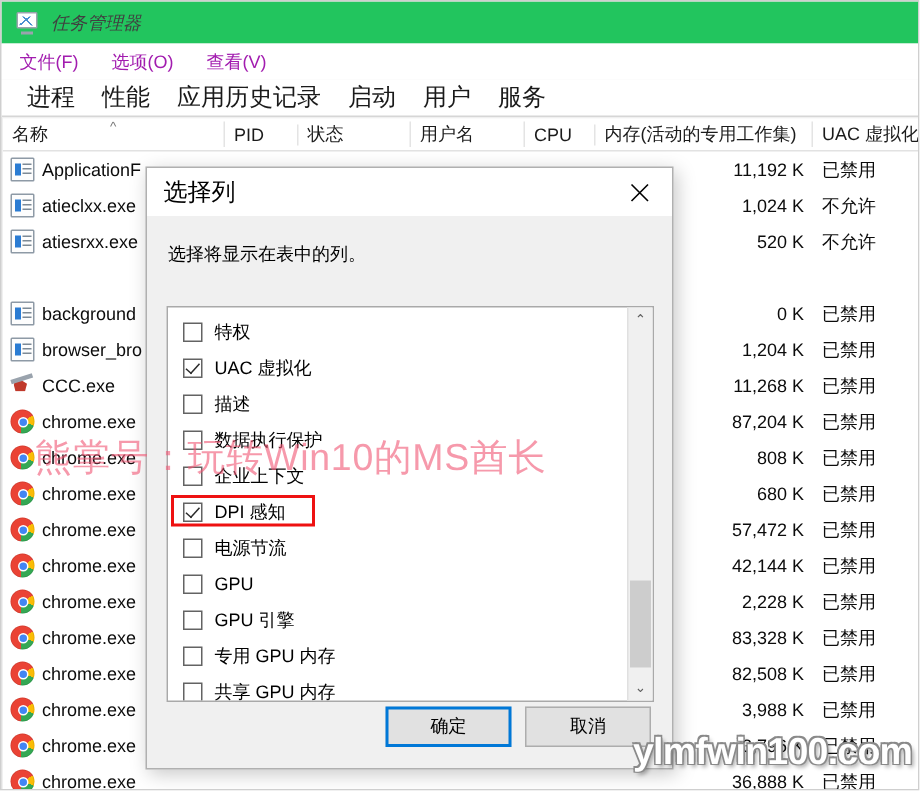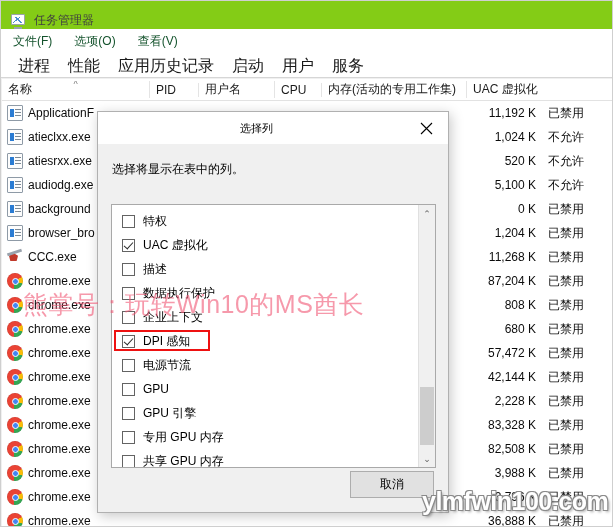--- a/index.html
+++ b/index.html
@@ -25,25 +25,26 @@
     width: 613px; height: 527px;
     background: #f0f0f0;
     border: 1px solid #cfcfcf;
     box-sizing: border-box;
     overflow: hidden;
   }
 
   
   #title-bar {
     height: 28px;
-    background: #84cc16;
-    display: flex;
-    align-items: flex-end;
+    background: #22c55e;
+    display: flex;
+    align-items: center;
     padding-left: 9px;
     box-sizing: border-box;
+    font-style: italic;
   }
   #tm-icon {
     width: 17px; height: 15px;
     margin-right: 7px;
     position: relative;
     flex: none;
   }
   #tm-icon .mon {
     position: absolute;
     left: 1px; top: 0;
@@ -76,21 +77,21 @@
   
   #menu-bar {
     height: 24px;
     display: flex;
     align-items: center;
     padding-left: 8px;
     background: #ffffff;
   }
   .menu-item {
     font-size: 12px;
-    color: #14532d;
+    color: #a21caf;
     padding: 2px 9px 2px 4px;
     margin-right: 9px;
     cursor: default;
     white-space: nowrap;
   }
 
   
   #tab-strip {
     height: 25px;
     position: relative;
@@ -271,24 +272,23 @@
   }
   #dialog-title-bar {
     height: 32px;
     background: #ffffff;
     display: flex;
     align-items: center;
     box-sizing: border-box;
     padding-left: 11px;
   }
   #dialog-title {
-    font-size: 11px;
+    font-size: 16px;
     color: #000000;
     flex: 1;
-    text-align: center;
   }
   #dialog-close {
     width: 44px; height: 31px;
     display: flex;
     align-items: center;
     justify-content: center;
     cursor: default;
   }
   #dialog-close svg { display:block; }
   #dialog-desc {
@@ -458,20 +458,21 @@
     <div class="tab">服务</div>
   </div>
 
   <div id="process-table">
     <div id="header-row">
       <div class="hcell c-name sorted">
         <span>名称</span>
         <span class="sortmark">^</span>
       </div>
       <div class="hcell c-pid">PID</div>
+      <div class="hcell c-sta">状态</div>
       <div class="hcell c-usr">用户名</div>
       <div class="hcell c-cpu">CPU</div>
       <div class="hcell c-mem">内存(活动的专用工作集)</div>
       <div class="hcell c-uac">UAC 虚拟化</div>
     </div>
     <div id="table-body">
         <div class="row">
           <div class="cell name c-name">
             <span class="ricon generic"></span>
             <span>ApplicationF</span>
@@ -501,24 +502,20 @@
             <span>atiesrxx.exe</span>
           </div>
           <div class="cell c-pid num"></div>
           <div class="cell c-sta"></div>
           <div class="cell c-usr"></div>
           <div class="cell c-cpu num"></div>
           <div class="cell c-mem num">520 K</div>
           <div class="cell c-uac">不允许</div>
         </div>
         <div class="row">
-          <div class="cell name c-name">
-            <span class="ricon generic"></span>
-            <span>audiodg.exe</span>
-          </div>
           <div class="cell c-pid num"></div>
           <div class="cell c-sta"></div>
           <div class="cell c-usr"></div>
           <div class="cell c-cpu num"></div>
           <div class="cell c-mem num">5,100 K</div>
           <div class="cell c-uac">不允许</div>
         </div>
         <div class="row">
           <div class="cell name c-name">
             <span class="ricon generic"></span>
@@ -749,20 +746,21 @@
           </div>
         </div>
       <div id="list-scroll">
         <div class="sb-arrow" id="sb-up">⌃</div>
         <div id="sb-thumb"></div>
         <div class="sb-arrow" id="sb-down">⌄</div>
       </div>
     </div>
 
     <div id="dialog-buttons">
+      <button class="dbtn default">确定</button>
       <button class="dbtn">取消</button>
     </div>
   </div>
 
   <div class="wm" id="wm-pink">熊掌号：玩转Win10的MS酋长</div>
   <div class="wm" id="wm-site">ylmfwin100.com</div>
 
 </div>
 
 </body></html>

